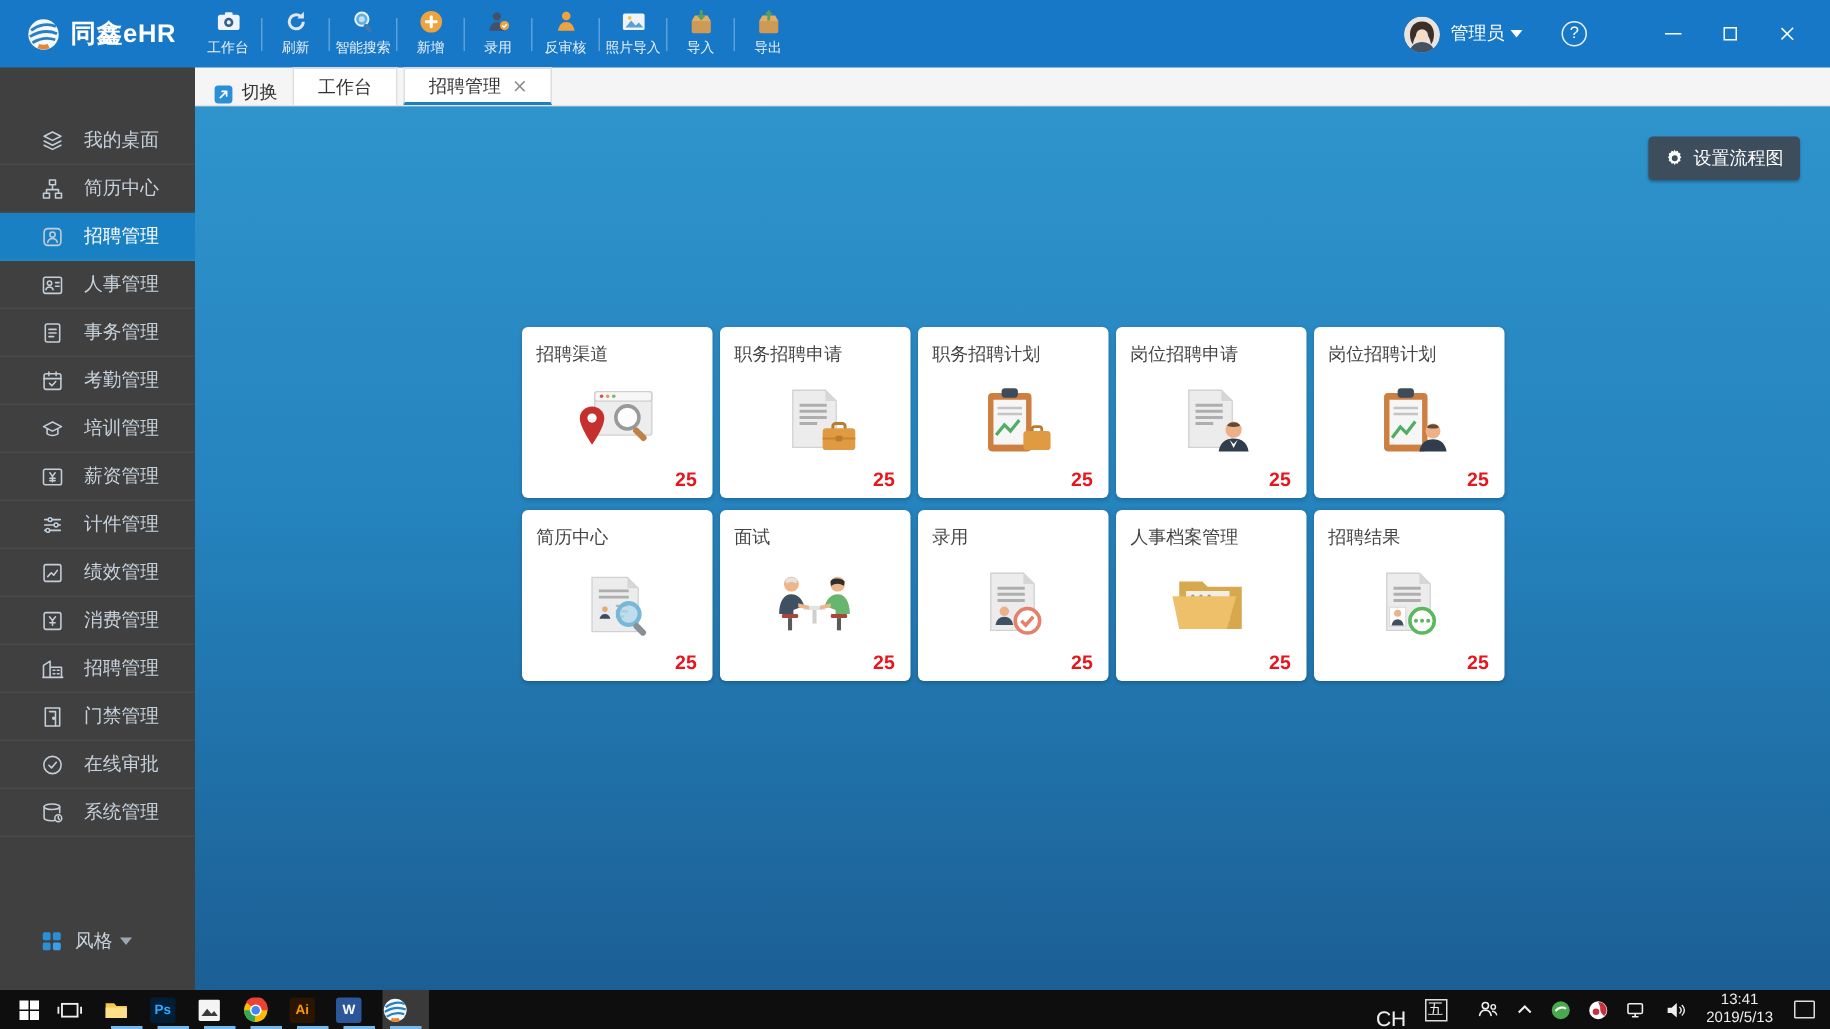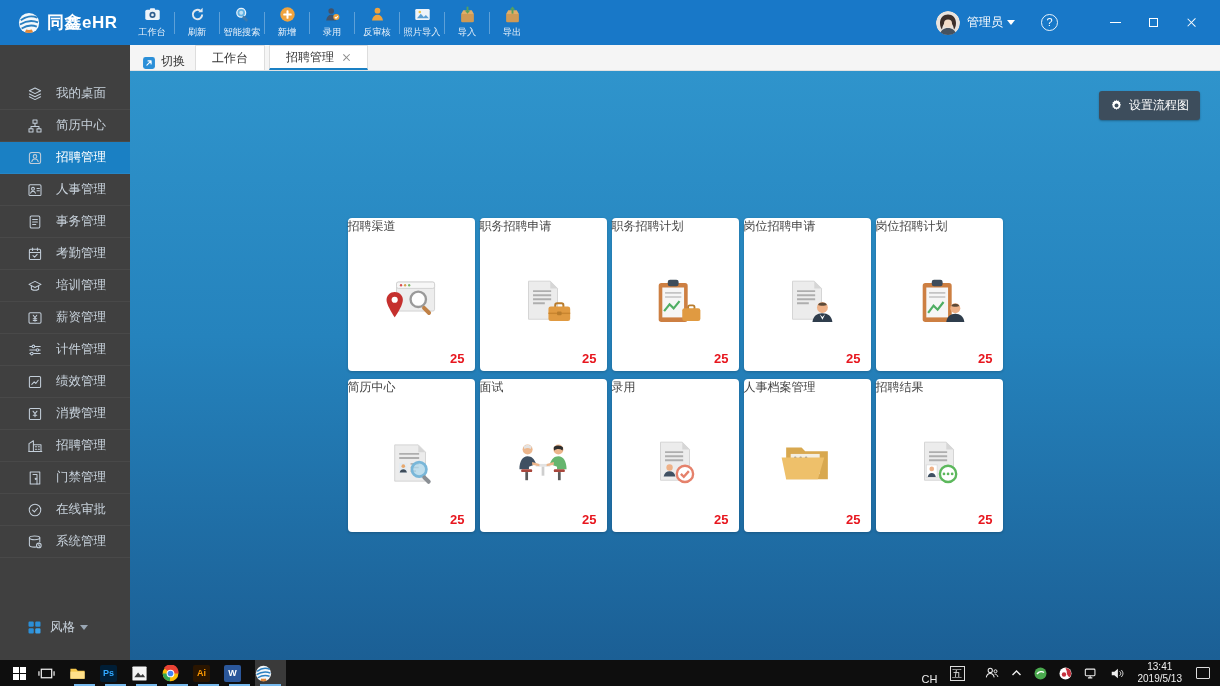--- a/index.html
+++ b/index.html
@@ -51,21 +51,21 @@
   #style-picker{position:absolute;left:27px;bottom:24px;display:flex;align-items:center;cursor:pointer;}
   #style-picker svg{width:15px;height:15px;margin-right:8px;}
   .style-label{font-size:12.5px;color:#c8d2dc;margin-right:5px;}
   .caret-down.gray{border-top-color:#9aa7b4;}
 
   
   #main{position:absolute;top:71px;left:130px;right:0;bottom:26px;background:linear-gradient(180deg,#2f94cc 0%,#2583bd 45%,#1b5f95 100%);}
   #flow-btn{position:absolute;top:20px;right:20px;background:#3d4d5c;color:#fff;font-size:12px;border-radius:3px;padding:6px 11px;display:flex;align-items:center;cursor:pointer;box-shadow:0 1px 2px rgba(0,0,0,.3);}
   #flow-btn svg{width:13px;height:13px;margin-right:6px;}
   #cards{width:655px;margin:147px auto 0;display:grid;grid-template-columns:repeat(5,127px);gap:8px 5px;}
-  .card{height:153px;background:#fff;border-radius:4px;position:relative;cursor:pointer;box-shadow:0 1px 3px rgba(0,0,0,.2);}
+  .card{height:114px;background:#fff;border-radius:4px;position:relative;padding:10px;cursor:pointer;box-shadow:0 1px 3px rgba(0,0,0,.2);}
   .card-title{font-size:12px;color:#444;}
   .card-icon{position:absolute;left:50%;top:55%;transform:translate(-50%,-50%);width:58px;height:48px;}
   .card-icon svg{width:58px;height:48px;}
   .card-count{position:absolute;right:10px;bottom:5px;color:#e7161e;font-weight:bold;font-size:13px;}
 
   
   #taskbar{position:absolute;left:0;bottom:0;width:1220px;height:26px;background:#0e0e0e;display:flex;align-items:stretch;}
   #start-btn{width:38px;display:flex;align-items:center;justify-content:center;cursor:pointer;}
   .win-logo{display:grid;grid-template-columns:6px 6px;grid-template-rows:6px 6px;gap:1px;}
   .win-logo div{background:#fff;}
@@ -74,21 +74,21 @@
   #search-input{border:none;outline:none;flex:1;font-size:11px;color:#333;font-family:"Liberation Sans","DejaVu Sans",sans-serif;background:transparent;min-width:0;}
   #search-input::placeholder{color:#555;}
   .mic svg{width:12px;height:14px;display:block;}
   .tb-app{width:31px;display:flex;align-items:center;justify-content:flex-start;position:relative;cursor:pointer;}
   .tb-app svg{width:17px;height:17px;}
   .tb-app .glyph{width:17px;height:17px;font-size:9px;font-weight:bold;display:flex;align-items:center;justify-content:center;border-radius:2px;}
   .tb-app.running::after{content:"";position:absolute;left:5px;right:5px;bottom:0;height:2px;background:#76b9ed;}
   .tb-app.active{background:#3a3a3a;}
   #tray{margin-left:auto;display:flex;align-items:center;color:#eee;padding-right:4px;}
   .tray-item{display:flex;align-items:center;justify-content:center;cursor:pointer;margin:0 6px;}
-  .tray-text{font-size:11px;margin-top:12px;}
+  .tray-text{font-size:14px;margin-top:12px;}
   .ime-box{width:15px;height:15px;border:1px solid #ddd;font-size:10px;line-height:14px;text-align:center;}
   #clock{display:flex;flex-direction:column;align-items:center;justify-content:center;font-size:10px;line-height:1.25;margin:0 8px;}
   .notif-shape{width:14px;height:12px;border:1px solid #ddd;border-radius:1px;position:relative;}
 </style>
 </head>
 <body>
 
 <div id="screen">
 
   <div id="titlebar">

